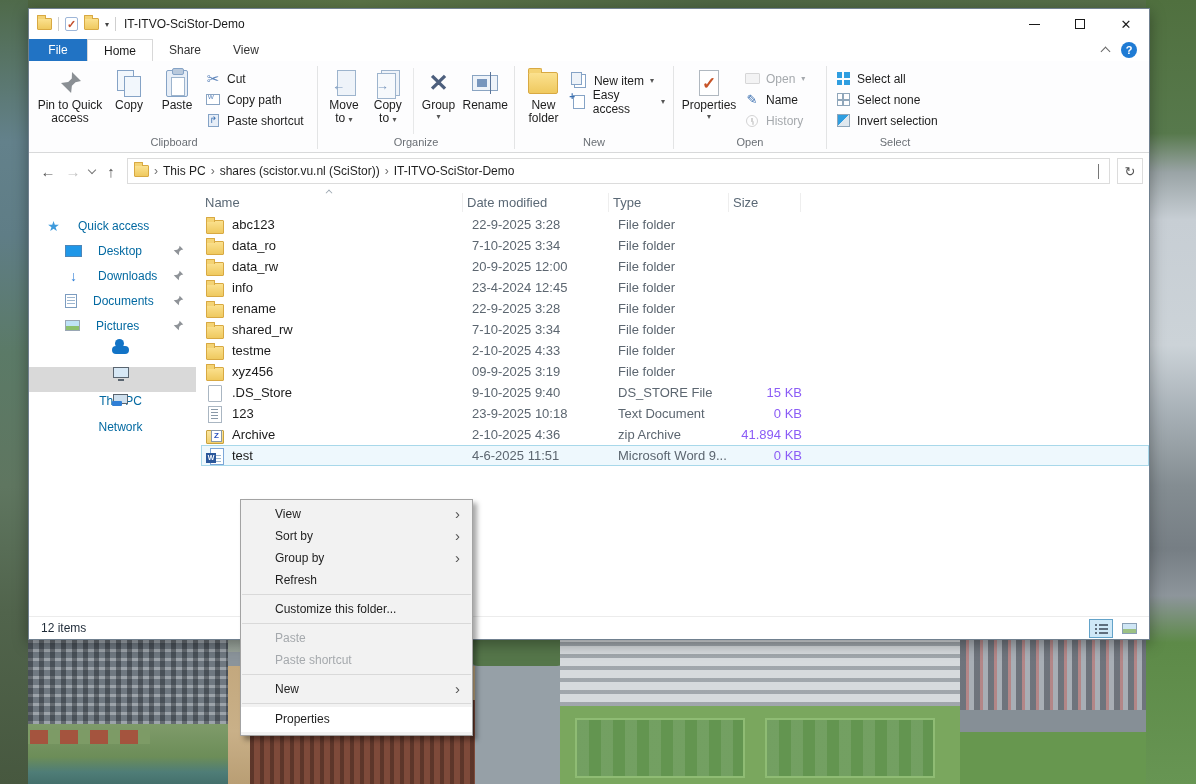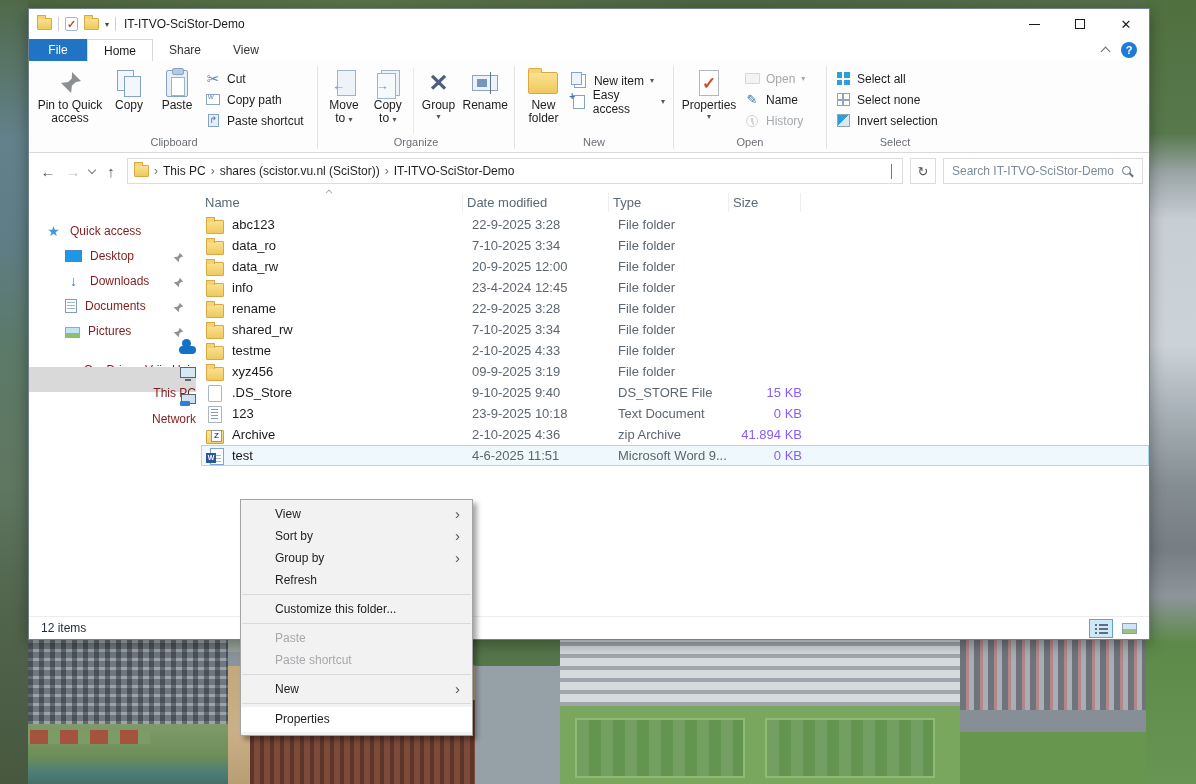--- a/index.html
+++ b/index.html
@@ -135,21 +135,21 @@
   .searchbox { width:200px; height:26px; border:1px solid #dcdcdc; display:flex; align-items:center; padding:0 8px; background:#fff; }
   .searchbox input { border:none; outline:none; flex:1; font-size:12px; font-family:inherit; color:#333; background:transparent; }
   .searchbox input::placeholder { color:#7d8b99; }
   .mag { position:relative; width:13px; height:13px; flex:0 0 auto; }
   .mag::before { content:""; position:absolute; left:1px; top:1px; width:7px; height:7px; border:1.5px solid #5f6e7d; border-radius:50%; }
   .mag::after { content:""; position:absolute; left:8px; top:9px; width:5px; height:1.5px; background:#5f6e7d; transform:rotate(45deg); }
 
   
   .main { flex:1; display:flex; overflow:hidden; }
   .sidebar { width:167px; padding-top:24px; flex:0 0 auto; }
-  .side-item { height:25px; display:flex; align-items:flex-end; gap:8px; padding-left:16px; font-size:12px; color:#7f1d1d; position:relative; cursor:default; }
+  .side-item { height:25px; display:flex; align-items:center; gap:16px; padding-left:16px; font-size:12px; color:#0369a1; position:relative; cursor:default; }
   .side-item.indent { padding-left:36px; }
   .side-item.gap { margin-top:2px;flex-direction:column; }
   .side-item.selected { background:#d9d9d9; }
   .side-item .pin { display:none; position:absolute; right:12px; width:11px; height:11px; }
   .side-item.pinned .pin { display:block; }
   .si { width:17px; height:15px; display:flex; align-items:center; justify-content:center; flex:0 0 auto; }
   .si.ic-star::before { content:"★"; color:#3f9bdc; font-size:14px; }
   .si.ic-desktop { position:relative; } .si.ic-desktop::before { content:""; width:15px; height:10px; background:#1f97e8; border:1px solid #4d86b8; }
   .si.ic-download::before { content:"↓"; color:#2f7fd6; font-size:14px; font-weight:bold; }
   .si.ic-document { width:12px; height:14px; background:#fff; border:1px solid #7c9cc0;
@@ -470,24 +470,20 @@
           <span class="bc-item">
             <span class="bsep">›</span>
             <span class="bc-label">IT-ITVO-SciStor-Demo</span>
           </span>
         </div>
       <span class="addr-chev"><span class="chev-down-sm"></span></span>
     </div>
     <div class="refresh-btn">
         <span>↻</span>
       </div>
-    <div class="searchbox">
-      <input type="text" placeholder="Search IT-ITVO-SciStor-Demo" style="">
-      <span class="mag"></span>
-    </div>
   </div>
 
   <div class="main">
 
     <div class="sidebar">
 
         <div class="side-item">
           <span class="si ic-star"></span>
           <span class="si-label">Quick access</span>
 

